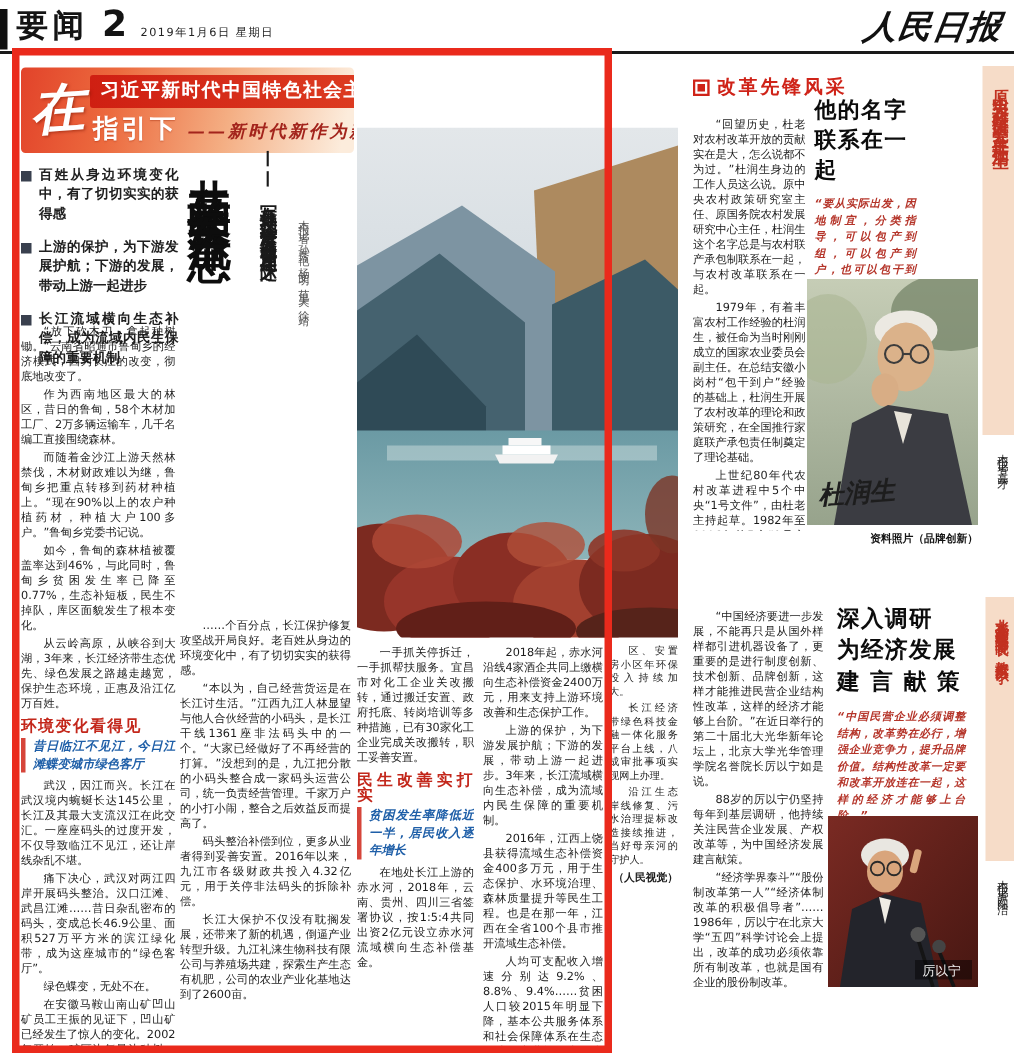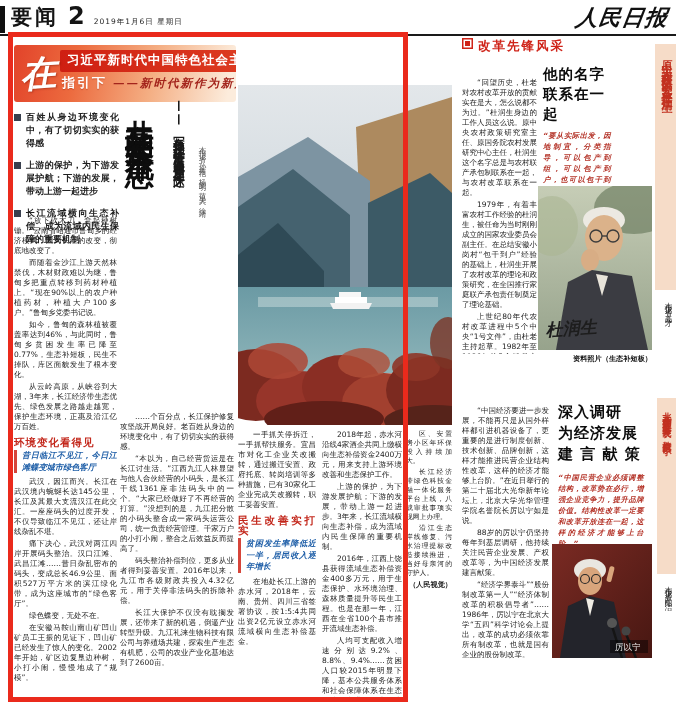--- a/index.html
+++ b/index.html
@@ -21,21 +21,21 @@
   #la{left:14px;top:40px;width:440px;height:662px}
   #banner{left:0;top:5px;width:222px;height:57px;display:flex;align-items:flex-start;
           background:linear-gradient(102deg,#e2432a 0%,#ec6a3e 28%,#f4ae83 62%,#fcecdc 96%);
           border-radius:3px;overflow:hidden}
   .b-char{font-family:"DejaVu Serif",serif;font-style:italic;font-weight:900;font-size:36px;color:#fff;
           line-height:52px;padding:2px 4px 0 6px;text-shadow:1px 1px 2px rgba(120,20,0,.5);transform:rotate(-4deg)}
   .b-right{display:flex;flex-direction:column;gap:2px;padding-top:5px}
   .b-l1{background:linear-gradient(90deg,#cf1f12,#e04325);color:#fff;font-weight:900;font-size:12.5px;
         letter-spacing:1px;padding:2px 7px 3px;border-radius:2px;white-space:nowrap}
   .b-l2{display:flex;align-items:baseline;gap:6px;padding-left:2px}
-  .b-l2a{color:#fff;font-weight:900;font-size:13px;letter-spacing:2px;text-shadow:0 1px 1px rgba(150,30,0,.4)}
+  .b-l2a{color:#fff;font-weight:900;font-size:17px;letter-spacing:2px;text-shadow:0 1px 1px rgba(150,30,0,.4)}
   .b-l2b{color:#a3241c;font-weight:900;font-style:italic;font-size:11.5px;letter-spacing:2px;
          font-family:"DejaVu Serif",serif;white-space:nowrap}
   #bullets{left:0;top:71px;width:105px}
   .bullet{display:flex;gap:5px;margin-bottom:9px}
   .bullet .sq{width:7px;height:7px;background:#39404e;margin-top:3px;flex:none}
   .bullet .bt{font-size:9px;line-height:13px;font-weight:600;color:#202020;text-align:justify}
   #titleblk{left:106px;top:56px;height:314px;display:flex;gap:11px}
   .vt{writing-mode:vertical-rl}
   #mtitle{font-size:29px;font-weight:900;font-family:"DejaVu Serif",serif;letter-spacing:5px;color:#0d0d0d}
   #msub{font-size:11.5px;font-weight:700;letter-spacing:2px;margin-top:4px;color:#1a1a1a}
@@ -53,21 +53,21 @@
   .sechead .sh{color:#c3271b;font-weight:900;font-size:10.5px;letter-spacing:1px;font-family:"DejaVu Serif",serif}
   .sechead .ss{border-left:3px solid #d6453a;padding-left:5px;margin-top:3px;color:#1f5fa8;font-weight:700;
                font-style:italic;font-size:8.2px;line-height:11.5px}
   .credit{text-align:right;font-weight:700;font-size:7.2px;margin-top:2px}
   .credit p,.credit{text-indent:0}
   
   #rs{left:462px;top:38px;width:214px;height:668px}
   #a1,#a2{position:absolute;left:0;width:214px}
   #a1{top:0;height:318px}
   #a2{top:318px;height:350px}
-  #a1lbl{left:0;top:0;display:flex;align-items:flex-start;gap:5px}
+  #a1lbl{left:0;top:12px;display:flex;align-items:center;gap:5px}
   .lbl-ic{width:11px;height:11px;background:#cf2318;box-shadow:inset 0 0 0 1.5px #cf2318, inset 0 0 0 3px #fff;flex:none}
   .lbl-tx{color:#cf2318;font-weight:900;font-size:12.5px;letter-spacing:2px;font-family:"DejaVu Serif",serif}
   #a1body{left:0;top:40px;width:75px;height:276px}
   #a2body{left:0;top:50px;width:87px;height:256px}
   .hl{font-size:14.5px;font-weight:700;line-height:20px;font-family:"DejaVu Serif",serif;letter-spacing:1px;color:#0c0c0c}
   #a1hl{left:81px;top:26px;width:70px}
   #a2hl{left:96px;top:46px;width:88px}
   #a2hl .hl{font-size:15px;line-height:21px}
   .rquote{color:#b5352a;font-size:7.3px;line-height:11px;font-style:italic;text-align:justify;letter-spacing:.5px;font-weight:600}
   #a1q{left:81px;top:92px;width:68px}
@@ -168,20 +168,21 @@
         <ellipse cx="86" cy="334" rx="60" ry="18" fill="#611f18"></ellipse>
         <ellipse cx="196" cy="336" rx="50" ry="16" fill="#56231a"></ellipse>
         <ellipse cx="210" cy="258" rx="18" ry="26" fill="#7c3526" opacity="0.8"></ellipse>
       </g>
     </svg>
   </div>
 
   <div class="abs tcol" id="c1">
     <div>
         <p>“放下砍木刀，拿起种树锄。”云南省昭通市鲁甸乡的经济模式，因为长江的改变，彻底地改变了。</p>
+        <p>作为西南地区最大的林区，昔日的鲁甸，58个木材加工厂、2万多辆运输车，几千名编工直接围绕森林。</p>
         <p>而随着金沙江上游天然林禁伐，木材财政难以为继，鲁甸乡把重点转移到药材种植上。“现在90%以上的农户种植药材，种植大户100多户。”鲁甸乡党委书记说。</p>
         <p>如今，鲁甸的森林植被覆盖率达到46%，与此同时，鲁甸乡贫困发生率已降至0.77%，生态补短板，民生不掉队，库区面貌发生了根本变化。</p>
         <p>从云岭高原，从峡谷到大湖，3年来，长江经济带生态优先、绿色发展之路越走越宽，保护生态环境，正惠及沿江亿万百姓。</p>
       </div>
     <div class="sechead">
       <div class="sh">环境变化看得见</div>
       <div class="ss">昔日临江不见江，今日江滩蝶变城市绿色客厅</div>
     </div>
     <div>
         <p>武汉，因江而兴。长江在武汉境内蜿蜒长达145公里，长江及其最大支流汉江在此交汇。一座座码头的过度开发，不仅导致临江不见江，还让岸线杂乱不堪。</p>
@@ -271,21 +272,21 @@
         <ellipse cx="66" cy="52" rx="19" ry="23" fill="#dbb28a"></ellipse>
         <circle cx="58" cy="50" r="6" fill="none" stroke="#3c3c3c" stroke-width="1.4"></circle>
         <circle cx="75" cy="50" r="6" fill="none" stroke="#3c3c3c" stroke-width="1.4"></circle>
         <line x1="64" y1="50" x2="69" y2="50" stroke="#3c3c3c" stroke-width="1.4"></line>
         <ellipse cx="52" cy="74" rx="9" ry="11" fill="#d8ad85"></ellipse>
         <polygon points="18,164 30,96 54,84 94,90 110,164" fill="#3b3c42"></polygon>
         <polygon points="58,88 70,90 64,110" fill="#e8e4da"></polygon>
         <text x="8" y="150" font-size="17" font-style="italic" font-weight="bold" font-family="DejaVu Serif, serif" fill="#1d1d1d" transform="rotate(-4 8 150)">杜润生</text>
       </svg>
     </div>
-    <div class="abs credit" id="a1cr">资料照片（生态补短板）</div>
+    <div class="abs credit" id="a1cr">资料照片（品牌创新）</div>
     <div class="abs strip" id="strip1">原中央农村政策研究室主任杜润生</div>
     <div class="abs vby" id="by1">本报记者 高云才</div>
   </div>
 
   <div id="a2">
     <div class="abs tcol" id="a2body">
       <div>
           <p>“中国经济要进一步发展，不能再只是从国外样样都引进机器设备了，更重要的是进行制度创新、技术创新、品牌创新，这样才能推进民营企业结构性改革，这样的经济才能够上台阶。”在近日举行的第二十届北大光华新年论坛上，北京大学光华管理学院名誉院长厉以宁如是说。</p>
           <p>88岁的厉以宁仍坚持每年到基层调研，他持续关注民营企业发展、产权改革等，为中国经济发展建言献策。</p>
           <p>“经济学界泰斗”“股份制改革第一人”“经济体制改革的积极倡导者”……1986年，厉以宁在北京大学“五四”科学讨论会上提出，改革的成功必须依靠所有制改革，也就是国有企业的股份制改革。</p>

